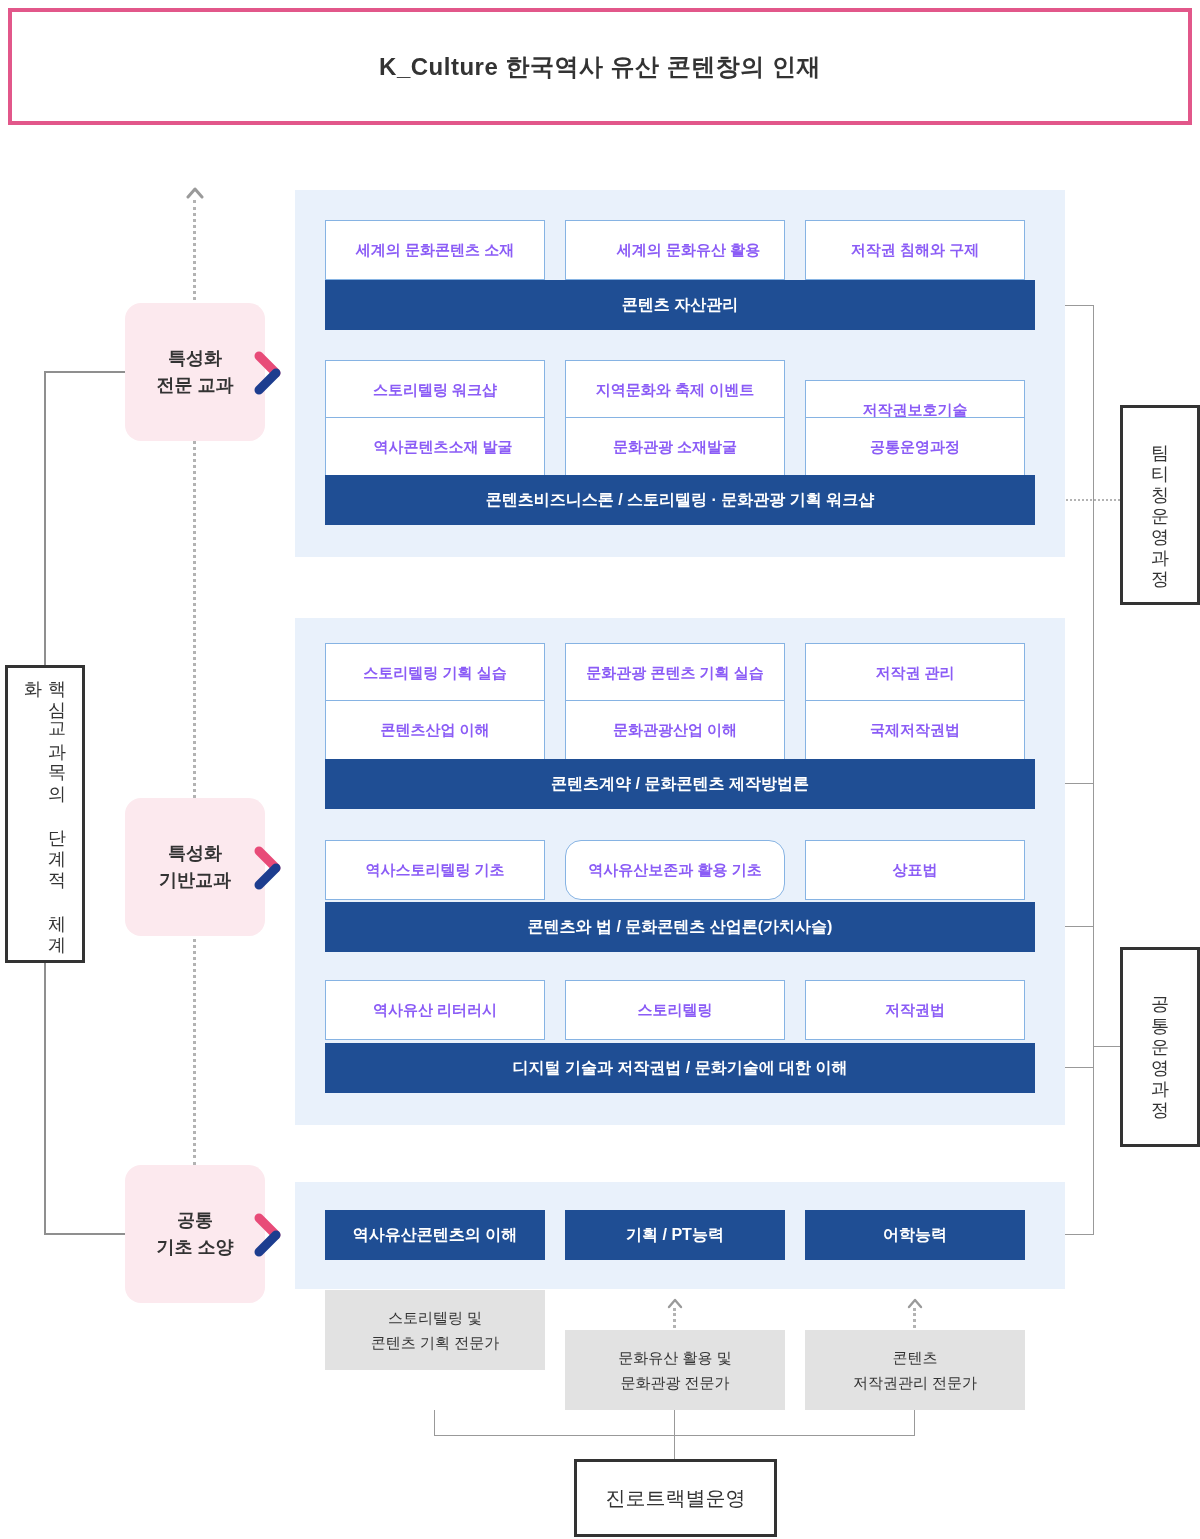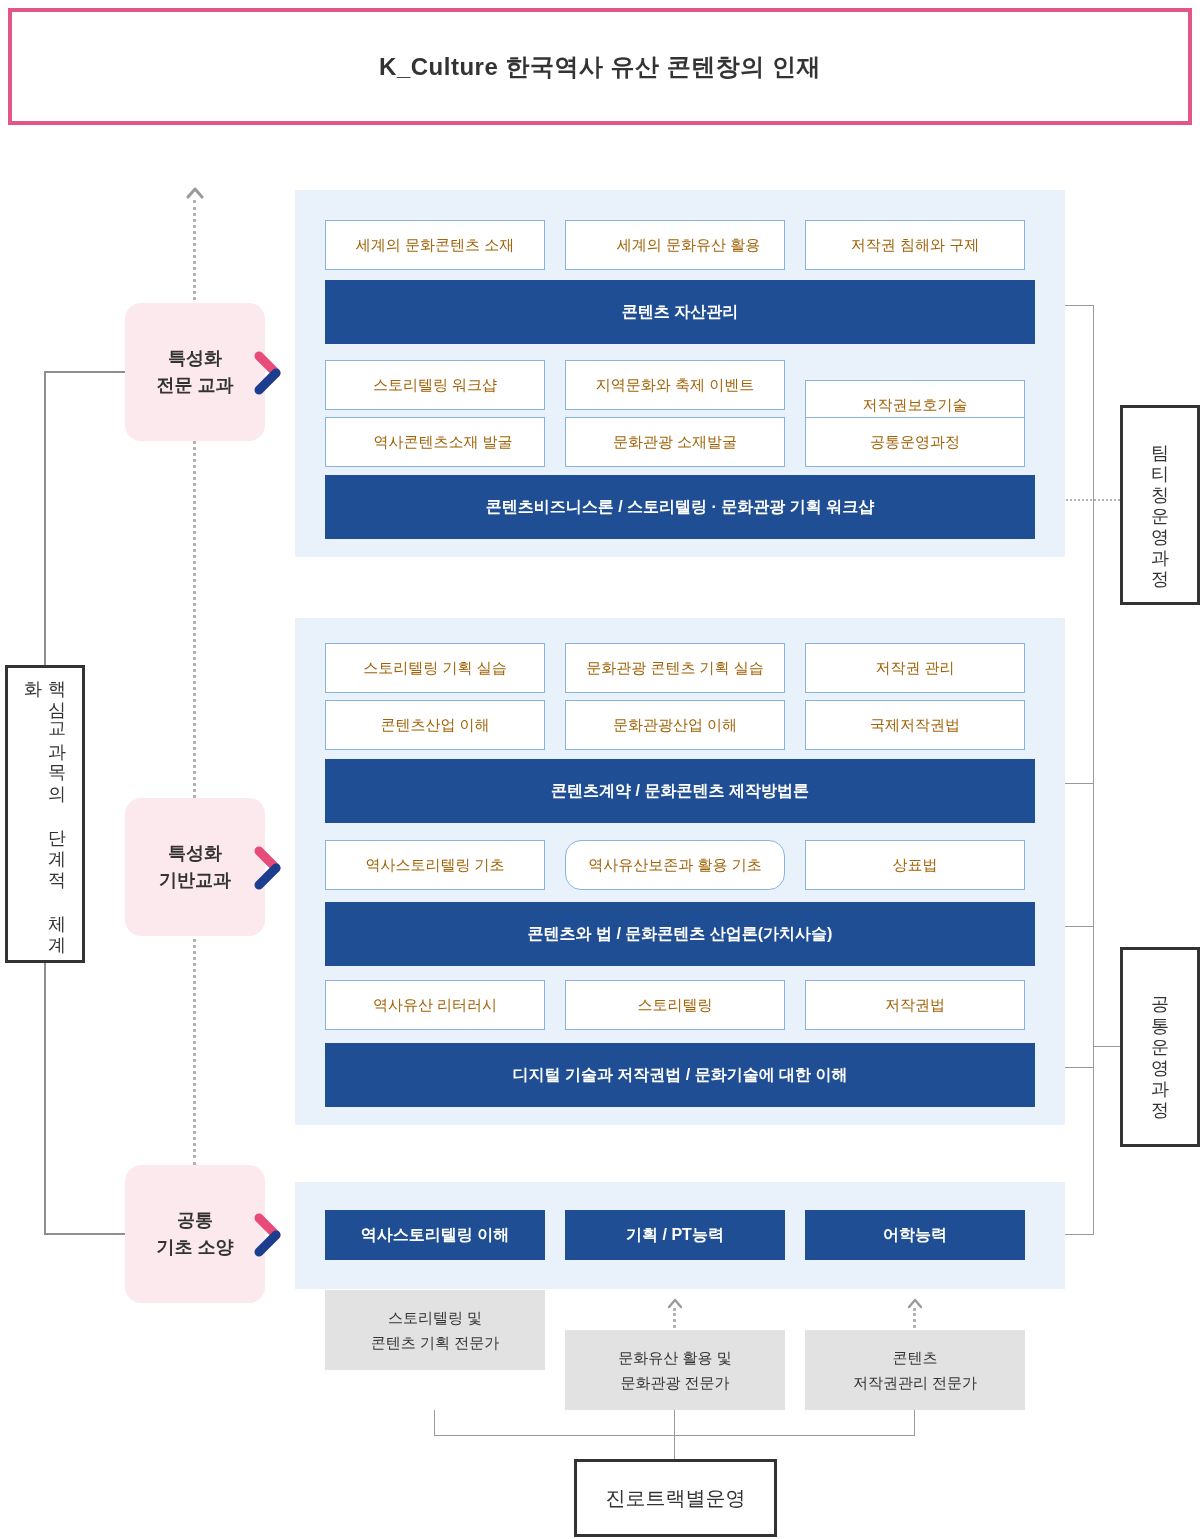--- a/index.html
+++ b/index.html
@@ -5,23 +5,23 @@
   * { margin:0; padding:0; box-sizing:border-box; }
   body { background:#fff; font-family:"Liberation Sans","DejaVu Sans",sans-serif; color:#333; }
   #canvas { position:relative; width:1200px; height:1539px; background:#fff; overflow:hidden; }
 
   .header { position:absolute; left:8px; top:8px; width:1184px; height:117px;
             background:#fff; border:4px solid #e2578a; display:flex; align-items:center; justify-content:center; }
   .header .title { font-size:24px; font-weight:bold; color:#333; letter-spacing:0.5px; }
 
   .panel { position:absolute; left:295px; width:770px; background:#e9f1fb; }
 
-  .cbox { position:absolute; width:220px; height:50px; background:#fff; border:1px solid #86b3e3;
-          display:flex; align-items:center; justify-content:center; font-size:15px; font-weight:400; color:#a16207; }
-  .banner { position:absolute; left:325px; width:710px; height:64px; background:#1f4e94; color:#fff;
+  .cbox { position:absolute; width:220px; height:60px; background:#fff; border:1px solid #86b3e3;
+          display:flex; align-items:center; justify-content:center; font-size:15px; font-weight:700; color:#8b5cf6; }
+  .banner { position:absolute; left:325px; width:710px; height:50px; background:#1f4e94; color:#fff;
             display:flex; align-items:center; justify-content:center; font-size:16px; font-weight:bold; }
   .dbox { position:absolute; width:220px; height:50px; background:#1f4e94; color:#fff;
           display:flex; align-items:center; justify-content:center; font-size:16px; font-weight:bold; }
 
   .pinkbox { position:absolute; left:125px; width:140px; height:138px; background:#fce9ee; border-radius:16px;
              display:flex; flex-direction:column; align-items:center; justify-content:center;
              font-size:18px; font-weight:600; color:#333; line-height:1.5; }
 
   .vbox { position:absolute; background:#fff; border:3px solid #333; display:flex; align-items:center; justify-content:center; }
   .vtext { writing-mode:vertical-rl; text-orientation:upright; font-size:18px; font-weight:500;
@@ -106,21 +106,21 @@
   <div class="cbox" style="left:325px;top:840px;">역사스토리텔링 기초</div>
   <div class="cbox" style="left:565px;top:840px;border-radius:16px;">역사유산보존과 활용 기초</div>
   <div class="cbox" style="left:805px;top:840px;">상표법</div>
   <div class="banner" style="top:902px;">콘텐츠와 법 / 문화콘텐츠 산업론(가치사슬)</div>
   <div class="cbox" style="left:325px;top:980px;">역사유산 리터러시</div>
   <div class="cbox" style="left:565px;top:980px;">스토리텔링</div>
   <div class="cbox" style="left:805px;top:980px;">저작권법</div>
   <div class="banner" style="top:1043px;">디지털 기술과 저작권법 / 문화기술에 대한 이해</div>
 
   <div class="panel" style="top:1182px;height:107px;"></div>
-  <div class="dbox" style="left:325px;top:1210px;">역사스토리텔링 이해</div>
+  <div class="dbox" style="left:325px;top:1210px;">역사유산콘텐츠의 이해</div>
   <div class="dbox" style="left:565px;top:1210px;">기획 / PT능력</div>
   <div class="dbox" style="left:805px;top:1210px;">어학능력</div>
 
   <div class="pinkbox" style="top:303px;">
     <span>특성화</span>
     <span>전문 교과</span>
   </div>
   <div class="pinkbox" style="top:798px;">
     <span>특성화</span>
     <span>기반교과</span>

